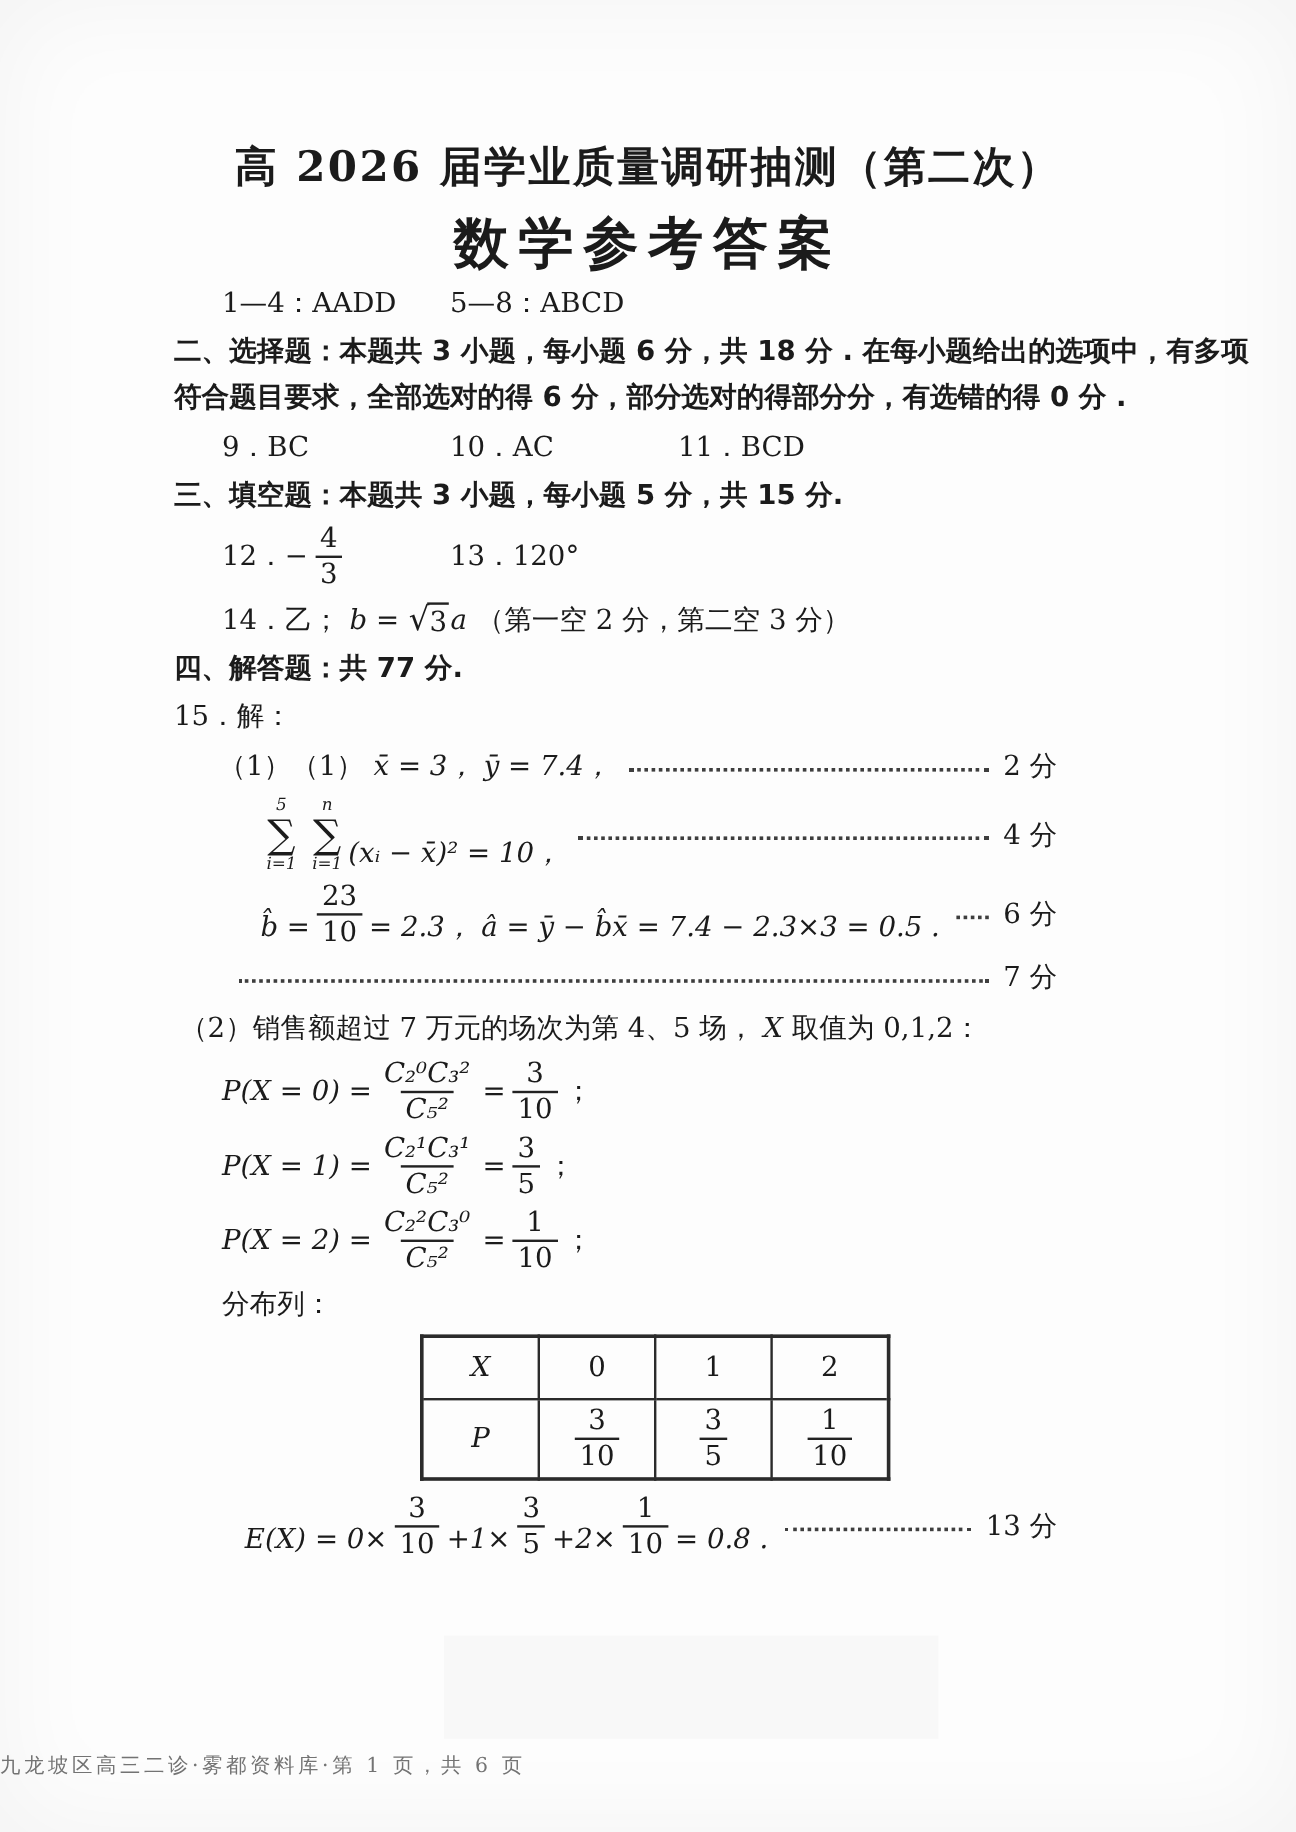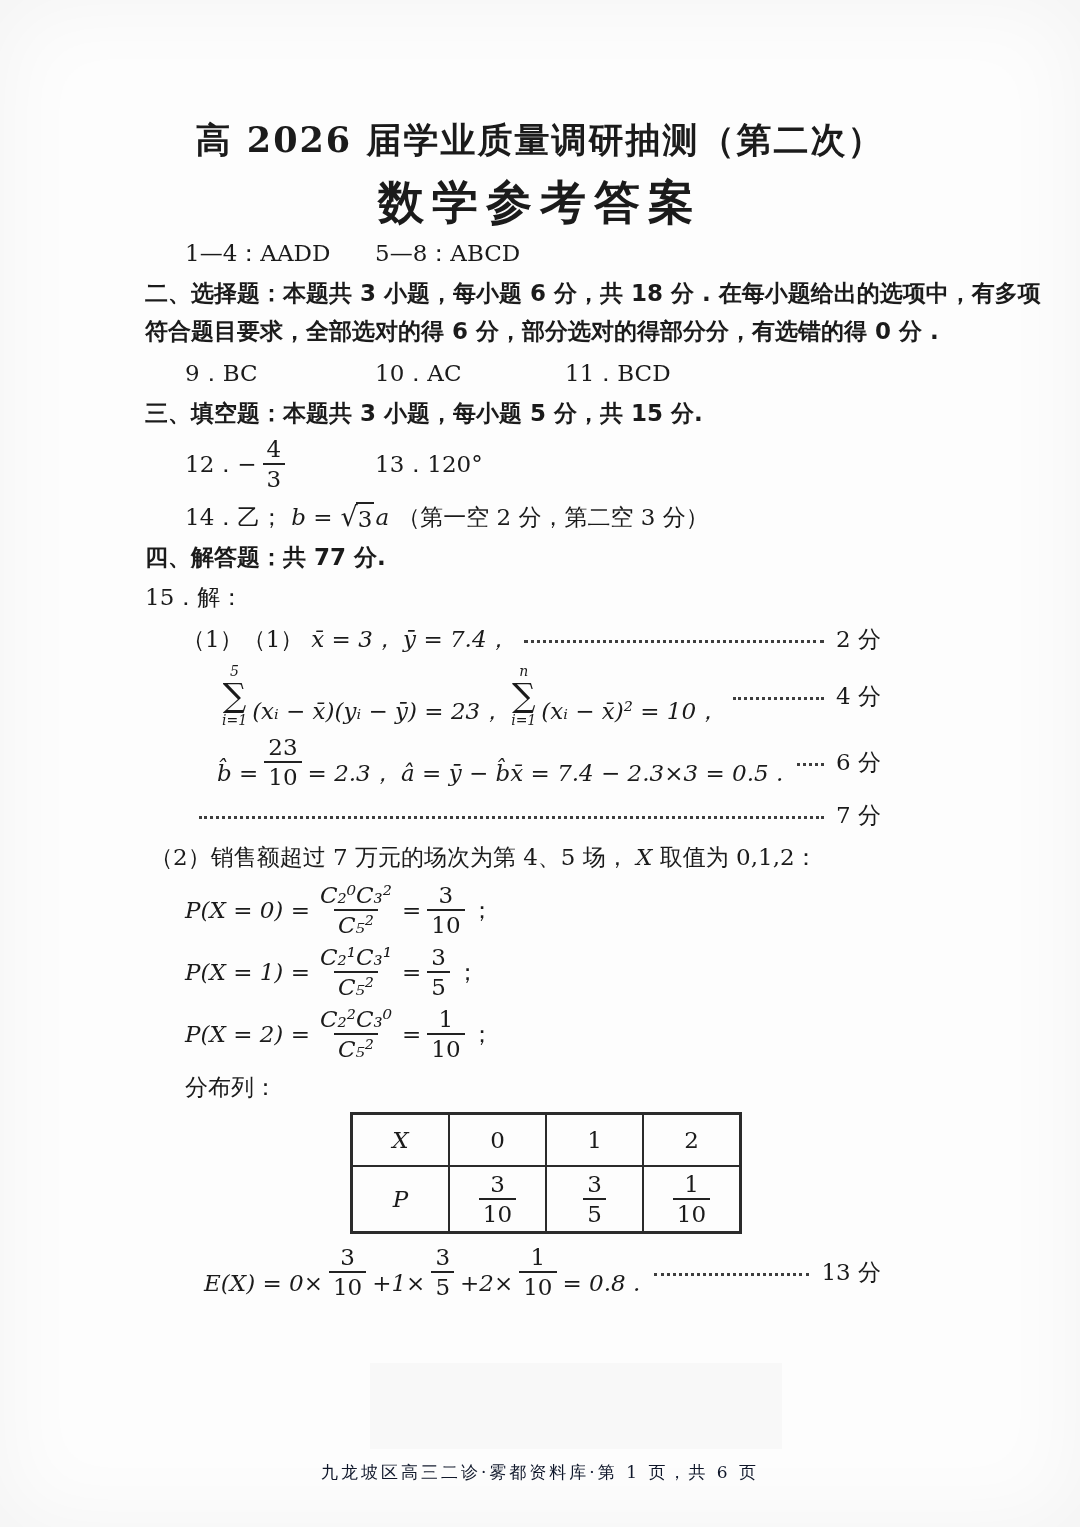--- a/index.html
+++ b/index.html
@@ -76,22 +76,22 @@
   table.dtable { border-collapse:collapse; margin:8px 0 0 205px; border:3px solid #2b2b2b; }
   table.dtable td { border:2.5px solid #2b2b2b; text-align:center; vertical-align:middle; padding:0; }
   .c-head { width:95px; height:50px; }
   .c-val  { width:95px; height:50px; }
   .c-p    { height:64px; }
 
   #eline { margin-top:10px; margin-left:27px; }
 
   .watermark { position:absolute; left:370px; top:1363px; width:412px; height:86px;
                background:#f8f8f8; z-index:1; }
-  .footer { position:absolute; left:0; right:0; bottom:38px; text-align:center;
-            color:#0f172a; font-size:17px; letter-spacing:3px; z-index:2; }
+  .footer { position:absolute; left:0; right:0; bottom:38px; 
+            color:#737373; font-size:17px; letter-spacing:3px; z-index:2; }
 </style>
 </head>
 <body>
 
 <div class="page">
 
   <div class="title">高 2026 届学业质量调研抽测（第二次）</div>
   <div class="subtitle">数学参考答案</div>
 
 
@@ -149,21 +149,20 @@
     <span class="score">2 分</span>
   </div>
 
   <div id="l2" class="dotline indent1">
     <span class="mexpr">
       <span class="sum">
         <span class="s-lim">5</span>
         <span class="s-sig">∑</span>
         <span class="s-lim">i=1</span>
       </span>
-      <span class="math">(xᵢ − x̄)(yᵢ − ȳ) = 23，</span>
       <span class="sum gap">
         <span class="s-lim">n</span>
         <span class="s-sig">∑</span>
         <span class="s-lim">i=1</span>
       </span>
       <span class="math">(xᵢ − x̄)² = 10，</span>
     </span>
     <span class="dots"></span>
     <span class="score">4 分</span>
   </div>

